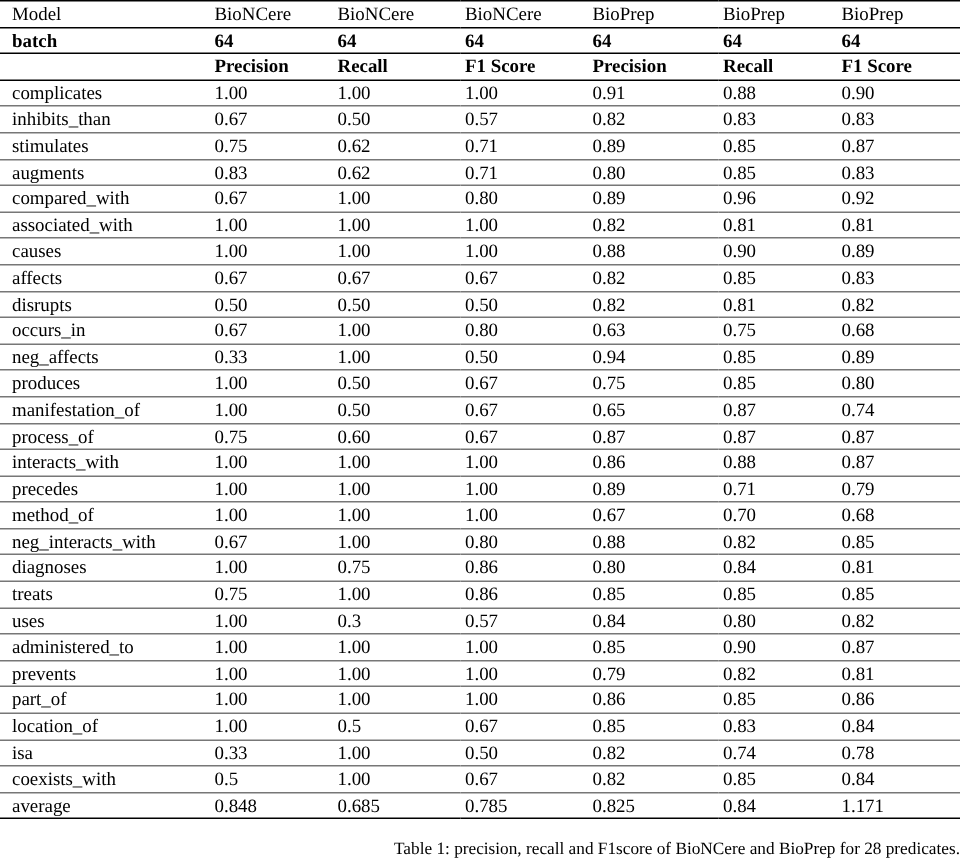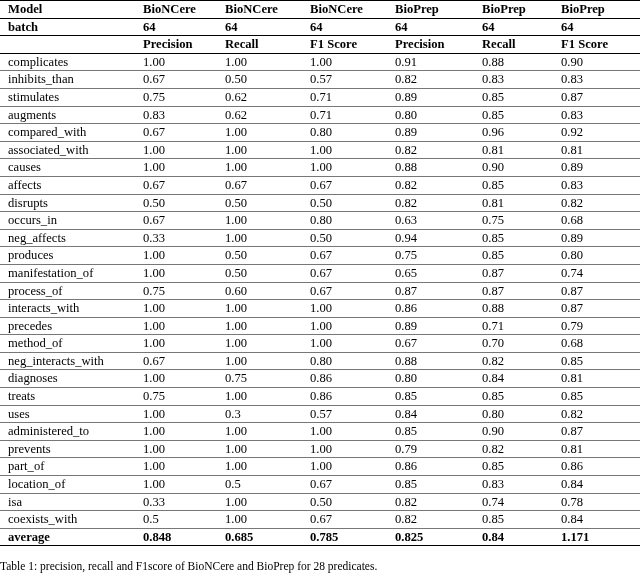--- a/index.html
+++ b/index.html
@@ -42,44 +42,43 @@
   col.c-v2    { width: 85px; }
   col.c-v3    { width: 85px; }
   col.c-v4    { width: 87px; }
   col.c-v5    { width: 79px; }
   col.c-v6    { width: 82px; }
 
   .cell-label { padding-left: 8px !important; }
   .cell-val   { padding-left: 3px !important; }
 
   
-  tr.hdr-model td { font-weight: bold; border-bottom: 1.3px solid #000; }
+  tr.hdr-model td { font-weight: normal; border-bottom: 1.3px solid #000; }
   tr.hdr-batch td { font-weight: bold; border-bottom: 1.3px solid #000; }
   tr.hdr-metric td { font-weight: bold; border-bottom: 1.3px solid #000; }
 
   tr.hdr-model td { border-top: 1.3px solid #000; }
 
   
   tr.data-row td {
     border-bottom: 1px solid #777777;
   }
   tr.data-row:last-of-type td { border-bottom: none; }
 
   tr.avg-row td {
     border-top: 1.3px solid #000;
     border-bottom: 1.3px solid #000;
-    font-weight: bold;
   }
 
   .caption {
     position: absolute;
     left: 0;
     top: 560px;
     width: 640px;
-    text-align: left;
+    text-align: right;
     font-size: 11.5px;
     color: #000;
     white-space: nowrap;
   }
 </style>
 </head>
 <body>
 
 <div class="page">
 

